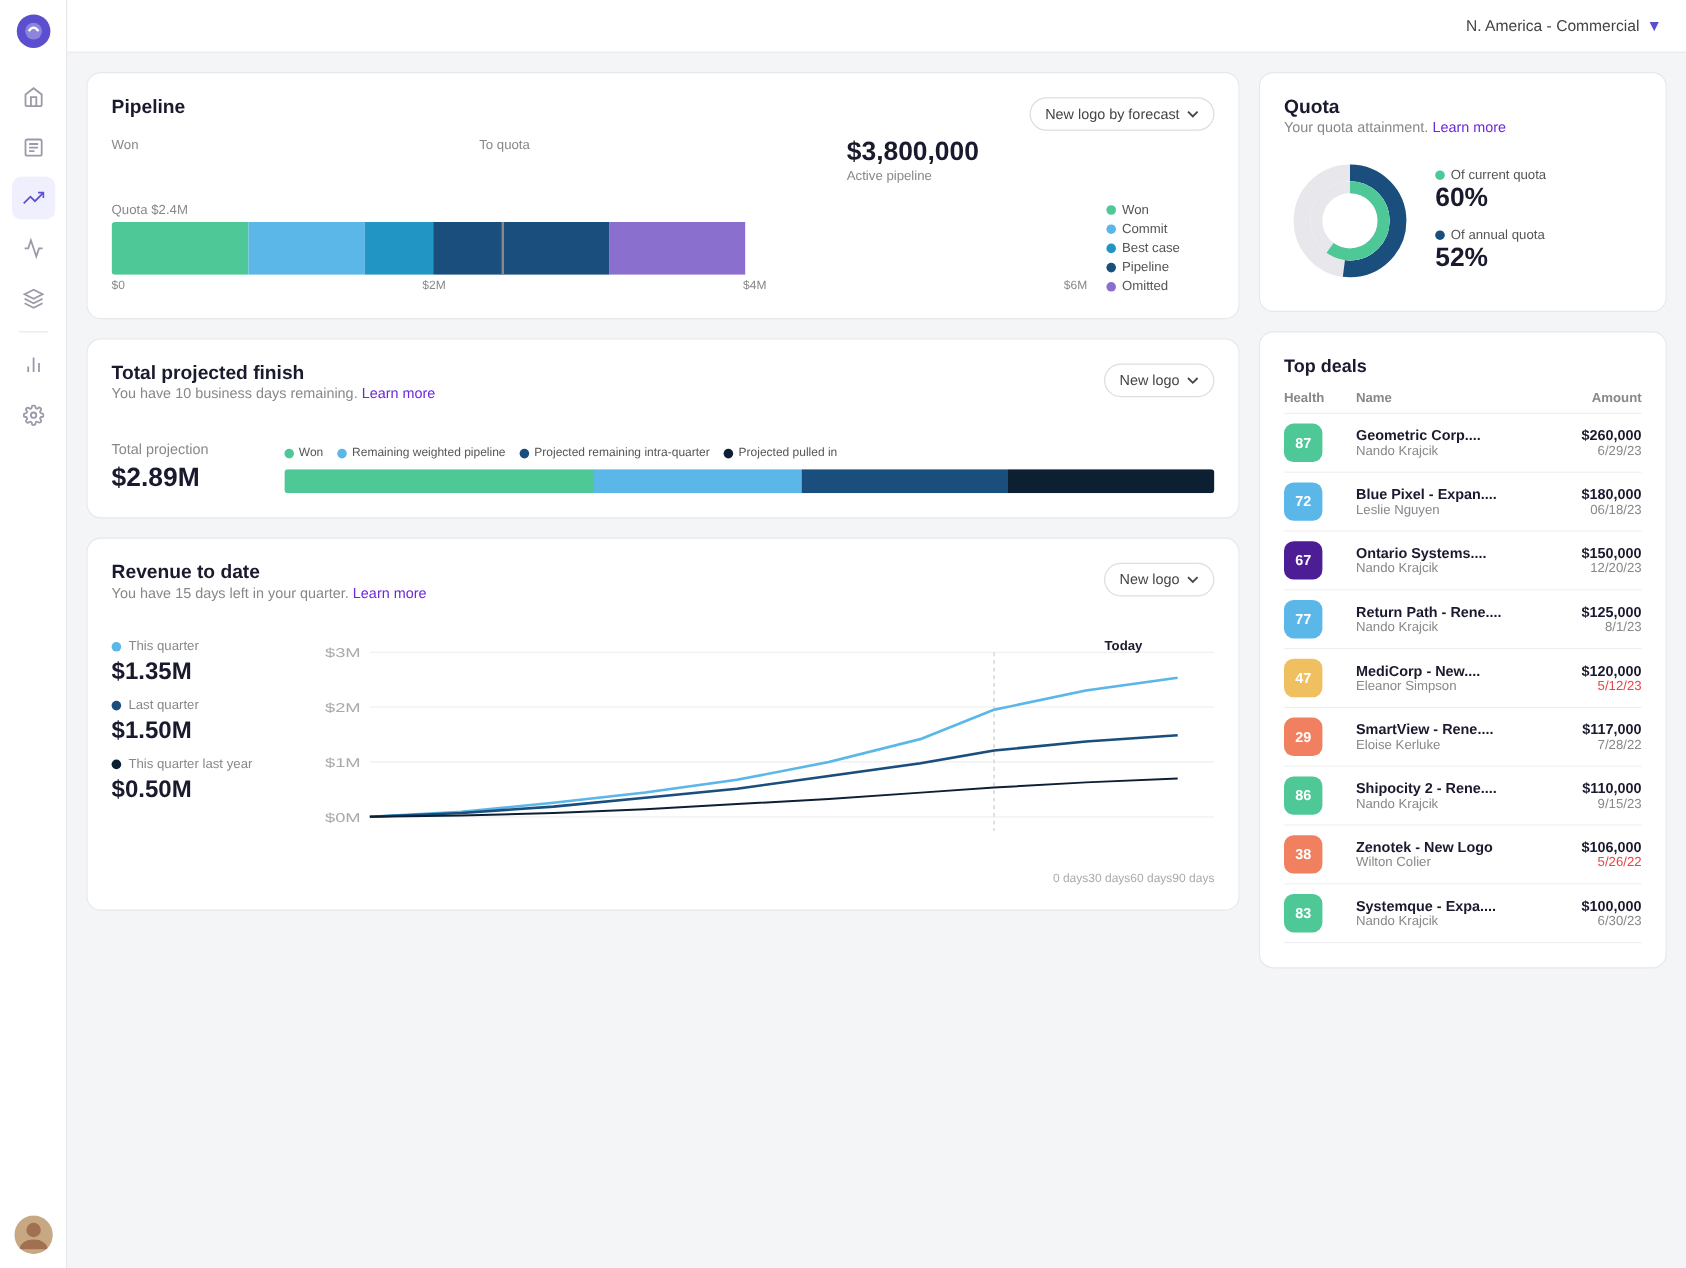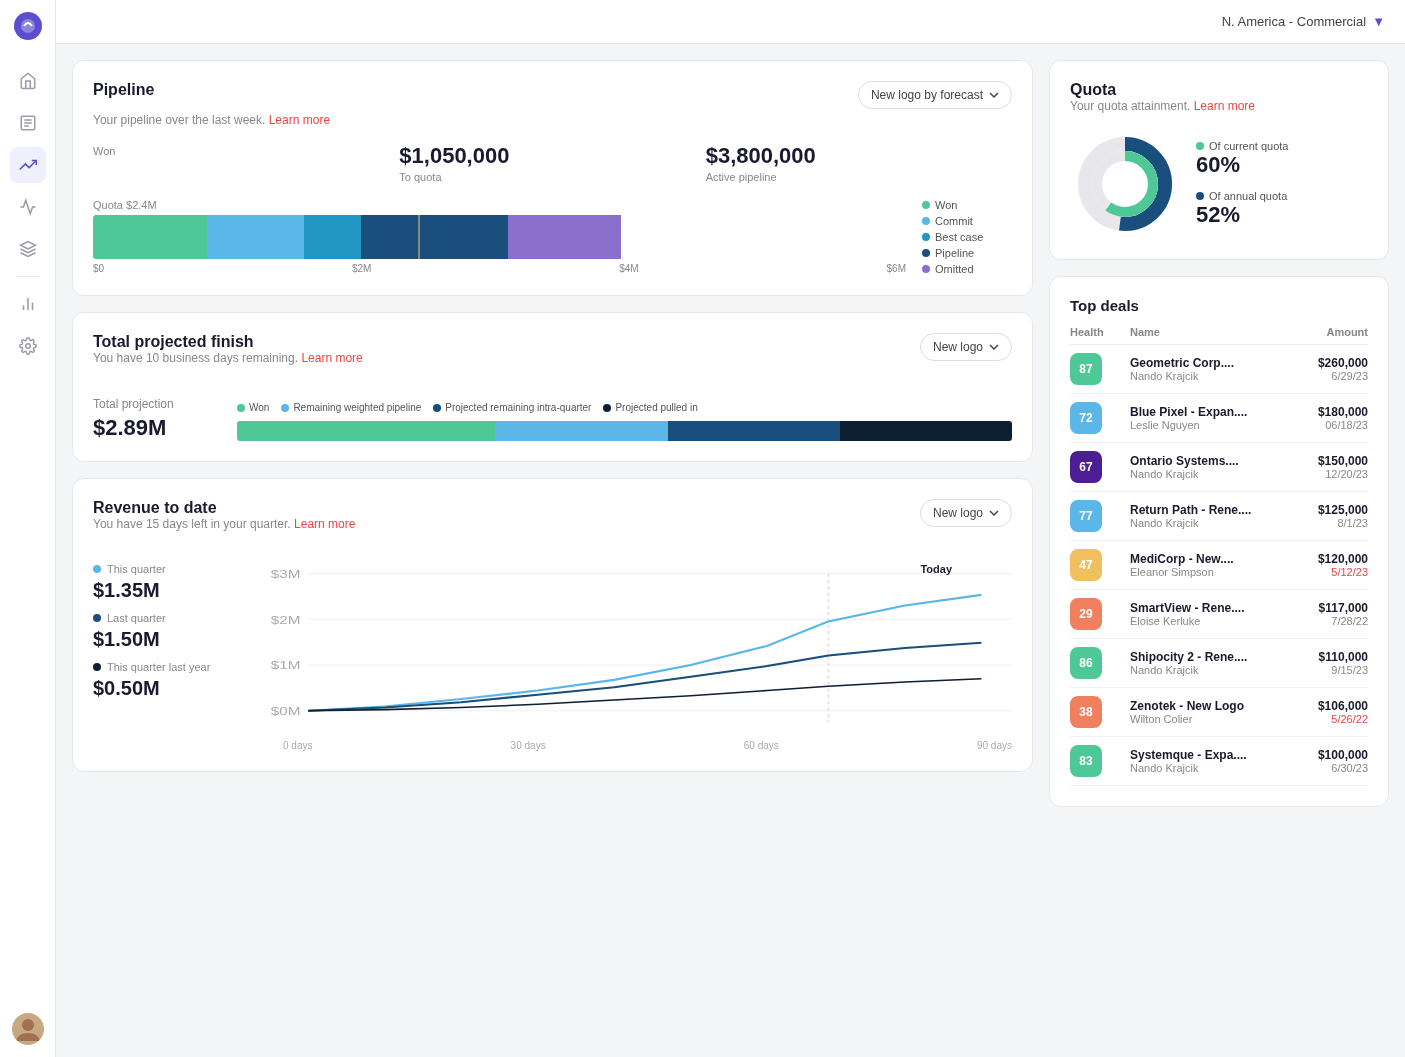--- a/index.html
+++ b/index.html
@@ -28,21 +28,21 @@
     
     .right-col { width: 340px; display: flex; flex-direction: column; gap: 16px; overflow-y: auto; flex-shrink: 0; }
 
     
     .card { background: #fff; border-radius: 12px; padding: 20px; border: 1px solid #e8e8ec; }
 
     
     .card-header { display: flex; justify-content: space-between; align-items: flex-start; margin-bottom: 4px; }
     .card-title { font-size: 16px; font-weight: 700; color: #1a1a2e; }
     .card-subtitle { font-size: 12px; color: #888; margin-bottom: 16px; }
-    .card-subtitle a { color: #ef4444; text-decoration: none; }
+    .card-subtitle a { color: #6d28d9; text-decoration: none; }
 
     .dropdown-btn { display: flex; align-items: center; gap: 6px; padding: 6px 12px; border: 1px solid #ddd; border-radius: 14px; background: #fff; cursor: pointer; font-size: 12px; color: #444; }
     .dropdown-btn svg { width: 10px; height: 10px; }
 
     
     .pipeline-stats { display: flex; gap: 0; margin-bottom: 16px; }
     .stat-item { flex: 1; }
     .stat-value { font-size: 22px; font-weight: 700; color: #1a1a2e; }
     .stat-label { font-size: 11px; color: #888; margin-top: 2px; }
 
@@ -88,21 +88,21 @@
     .proj-bar-pulled { background: #0d1f33; flex: 2; }
 
     
     .rev-content { display: flex; gap: 24px; margin-top: 16px; }
     .rev-left { min-width: 130px; }
     .rev-legend-item { display: flex; align-items: center; gap: 6px; margin-bottom: 4px; font-size: 11px; color: #888; }
     .rev-dot { width: 8px; height: 8px; border-radius: 50%; }
     .rev-stat-value { font-size: 20px; font-weight: 700; color: #1a1a2e; margin-bottom: 10px; }
     .rev-chart { flex: 1; position: relative; min-height: 160px; }
     .rev-today-label { position: absolute; top: 0; right: 60px; font-size: 11px; font-weight: 600; color: #1a1a2e; }
-    .rev-x-labels { display: flex; justify-content: space-between; font-size: 10px; color: #aaa; padding-left: 36px; margin-top: 4px; }
+    .rev-x-labels { display: flex; justify-content: flex-end; font-size: 10px; color: #aaa; padding-left: 36px; margin-top: 21px; }
 
     
     .top-deals-title { font-size: 15px; font-weight: 700; margin-bottom: 12px; }
     .deals-header { display: flex; padding: 0 0 6px; border-bottom: 1px solid #eee; font-size: 11px; font-weight: 600; color: #888; }
     .deals-col-health { width: 60px; }
     .deals-col-name { flex: 1; }
     .deals-col-amount { width: 90px; text-align: right; }
     .deal-row { display: flex; align-items: center; padding: 8px 0; border-bottom: 1px solid #f0f0f2; }
     .health-badge { width: 32px; height: 32px; border-radius: 8px; display: flex; align-items: center; justify-content: center; font-size: 12px; font-weight: 700; color: #fff; flex-shrink: 0; margin-right: 4px; }
     .deal-name { font-size: 12px; font-weight: 600; color: #1a1a2e; }
@@ -194,31 +194,26 @@
       <div class="card">
         <div class="card-header">
           <span class="card-title">Pipeline</span>
           <button class="dropdown-btn">
             <span>New logo by forecast</span>
             <svg viewBox="0 0 10 6" fill="none" stroke="currentColor" stroke-width="1.5">
                 <path d="M1 1l4 4 4-4"></path>
               </svg>
           </button>
         </div>
-        <div class="card-subtitle">
-          <span>Your pipeline over the last week.</span>
-          <a href="#">Learn more</a>
-        </div>
 
         <div class="pipeline-stats">
           <div class="stat-item">
             <div class="stat-label">Won</div>
           </div>
           <div class="stat-item">
-            <div class="stat-value">$1,050,000</div>
             <div class="stat-label">To quota</div>
           </div>
           <div class="stat-item">
             <div class="stat-value">$3,800,000</div>
             <div class="stat-label">Active pipeline</div>
           </div>
         </div>
 
         <div class="pipeline-chart-area">
           <div class="pipeline-bars">

